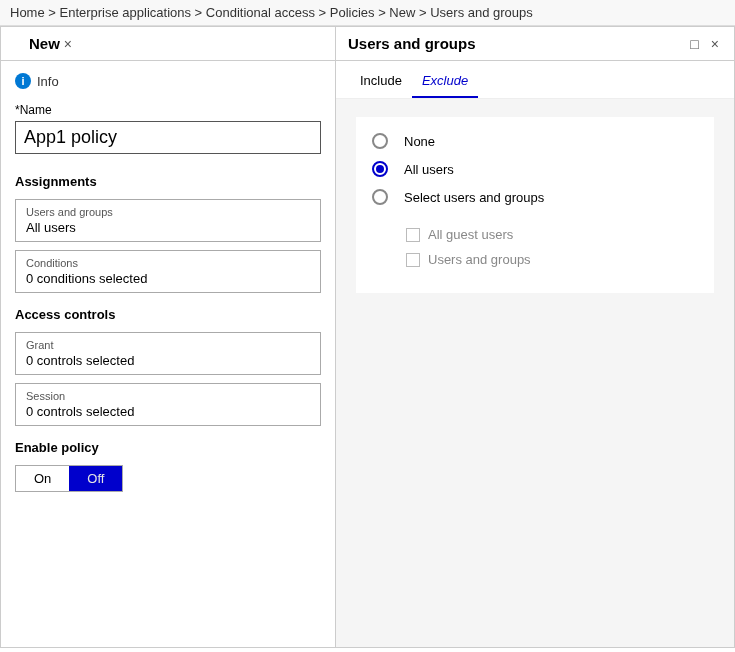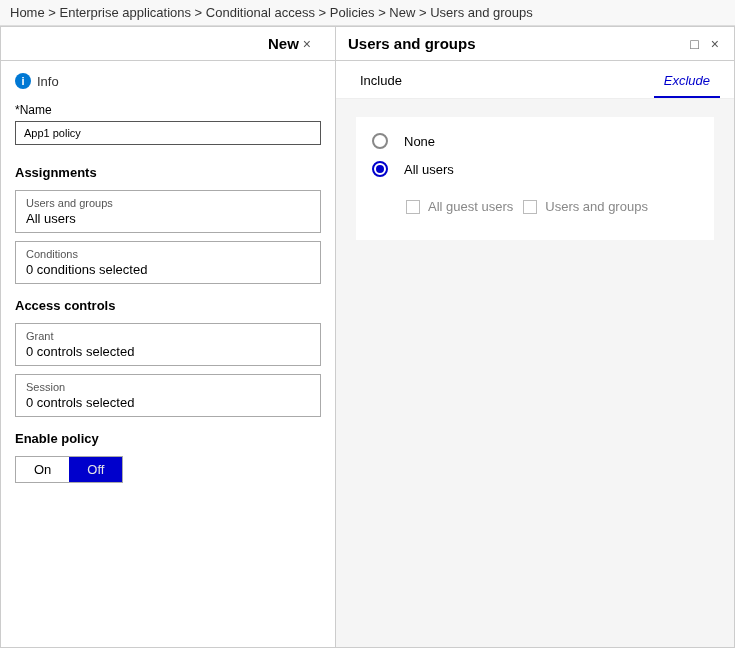--- a/index.html
+++ b/index.html
@@ -36,22 +36,22 @@
       width: 335px;
       border-right: 1px solid #ccc;
       display: flex;
       flex-direction: column;
       background: #fff;
     }
 
     .panel-header {
       display: flex;
       align-items: center;
-      justify-content: flex-end;
-      padding: 8px 20px;
+      justify-content: flex-start;
+      padding: 8px 28px;
       border-bottom: 1px solid #ccc;
       background: #fff;
     }
     .panel-header-title {
       font-size: 15px;
       font-weight: 600;
     }
     .panel-close-btn {
       cursor: pointer;
       font-size: 14px;
@@ -92,21 +92,21 @@
       font-size: 12px;
       margin-bottom: 4px;
       font-weight: 400;
     }
     .required { }
 
     .name-input {
       width: 100%;
       padding: 5px 8px;
       border: 1px solid #555;
-      font-size: 11px;
+      font-size: 18px;
       margin-bottom: 16px;
       outline: none;
     }
 
     .section-title {
       font-size: 13px;
       font-weight: 600;
       margin-bottom: 10px;
       margin-top: 4px;
     }
@@ -187,21 +187,20 @@
       font-size: 14px;
       color: #555;
       padding: 0 3px;
     }
 
     .right-panel-tabs {
       display: flex;
       gap: 0;
       padding: 8px 14px 0 14px;
       border-bottom: 1px solid #eee;
-      justify-content: space-between;
     }
     .tab-item {
       padding: 4px 10px 8px 10px;
       cursor: pointer;
       font-size: 13px;
       color: #0000cc;
       border-bottom: 2px solid transparent;
     }
     .tab-item.active {
       color: #0000cc;
@@ -255,20 +254,21 @@
       height: 8px;
       border-radius: 50%;
       background: #0000cc;
     }
     .radio-label {
       font-size: 13px;
     }
 
     .checkbox-group {
       display: flex;
+      flex-direction: column;
       gap: 10px;
       padding-left: 24px;
       background: #fff;
       padding: 10px 10px 10px 34px;
     }
     .checkbox-item {
       display: flex;
       align-items: center;
       gap: 8px;
     }
@@ -374,20 +374,24 @@
         <div class="radio-item">
           <div class="radio-circle"></div>
           <span class="radio-label">None</span>
         </div>
 
         <div class="radio-item">
           <div class="radio-circle selected"></div>
           <span class="radio-label">All users</span>
         </div>
 
+        <div class="radio-item">
+          <div class="radio-circle"></div>
+          <span class="radio-label">Select users and groups</span>
+        </div>
 
         <div class="checkbox-group">
           <div class="checkbox-item">
             <div class="checkbox-box"></div>
             <span class="checkbox-label">All guest users</span>
           </div>
           <div class="checkbox-item">
             <div class="checkbox-box"></div>
             <span class="checkbox-label">Users and groups</span>
           </div>

